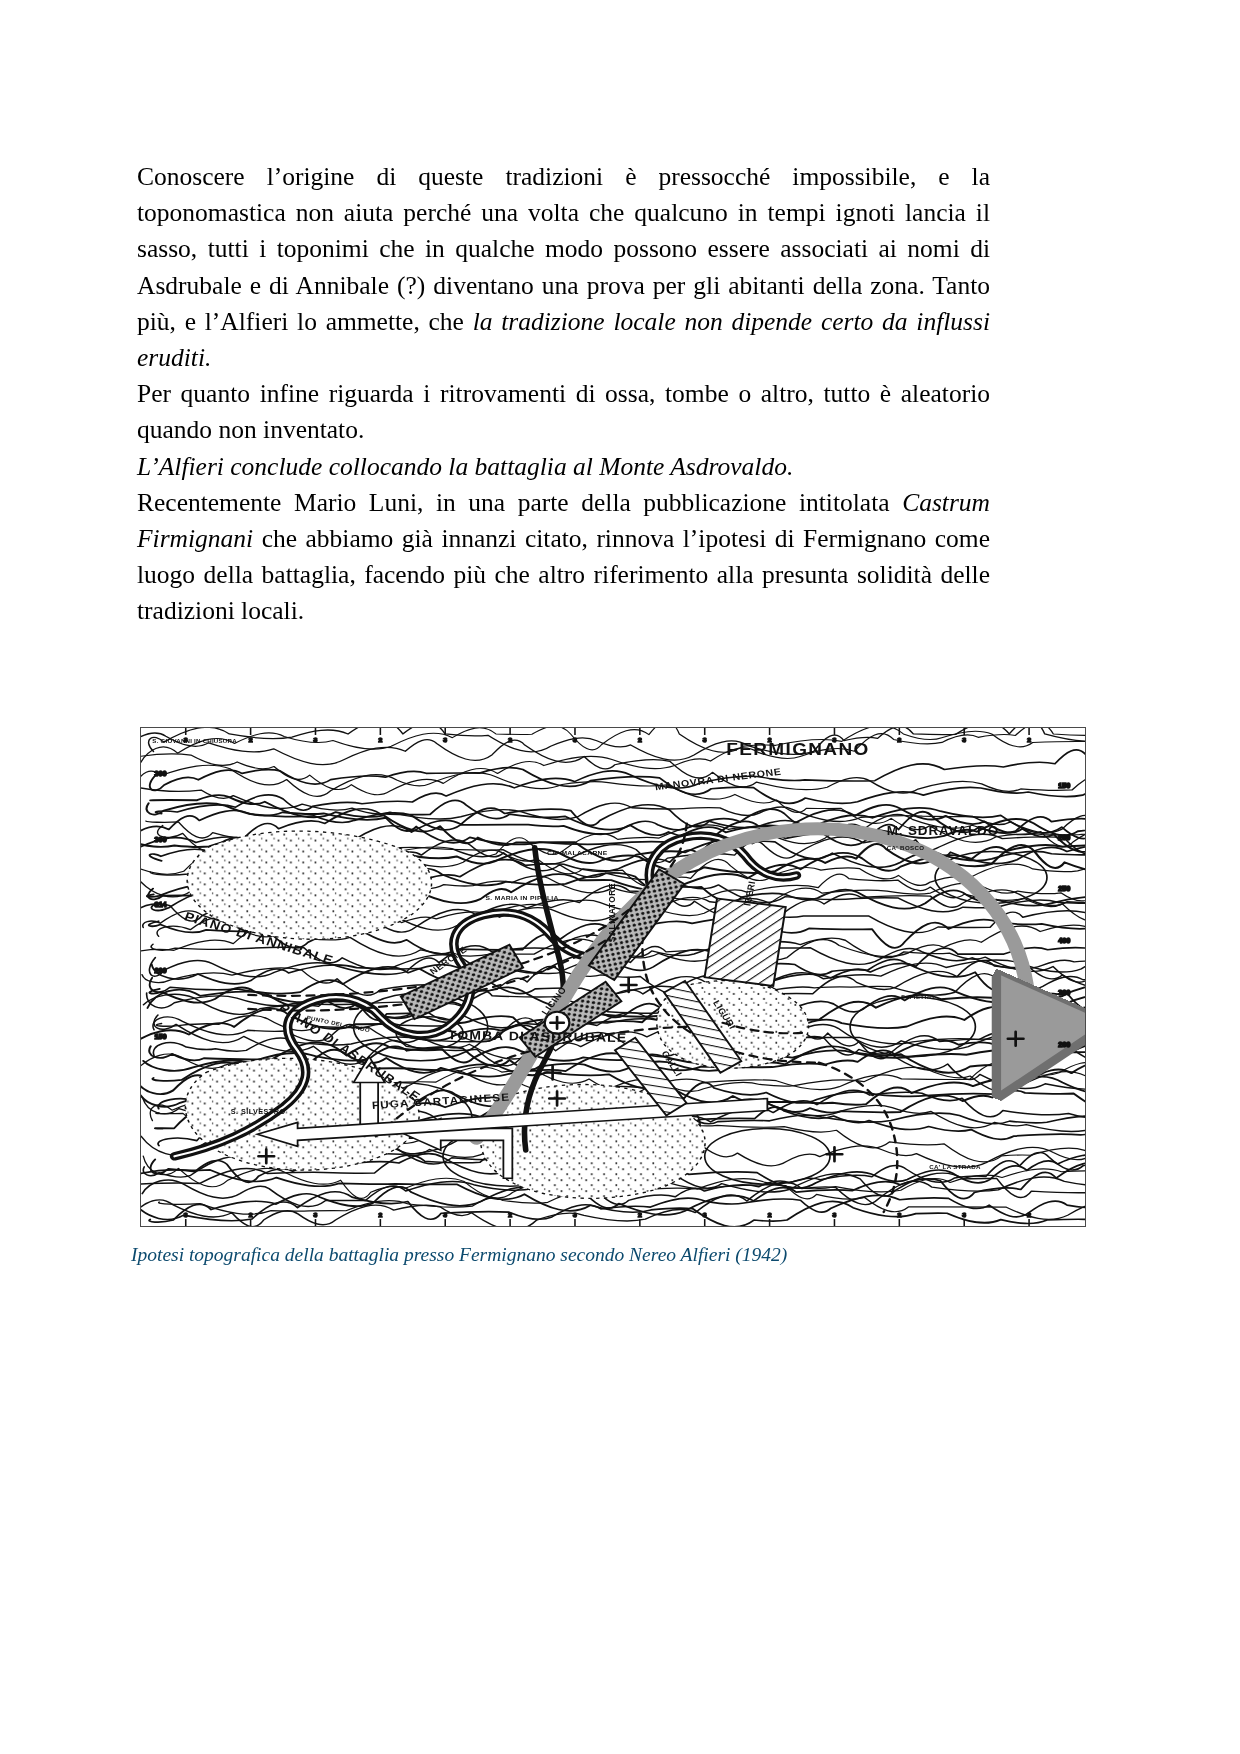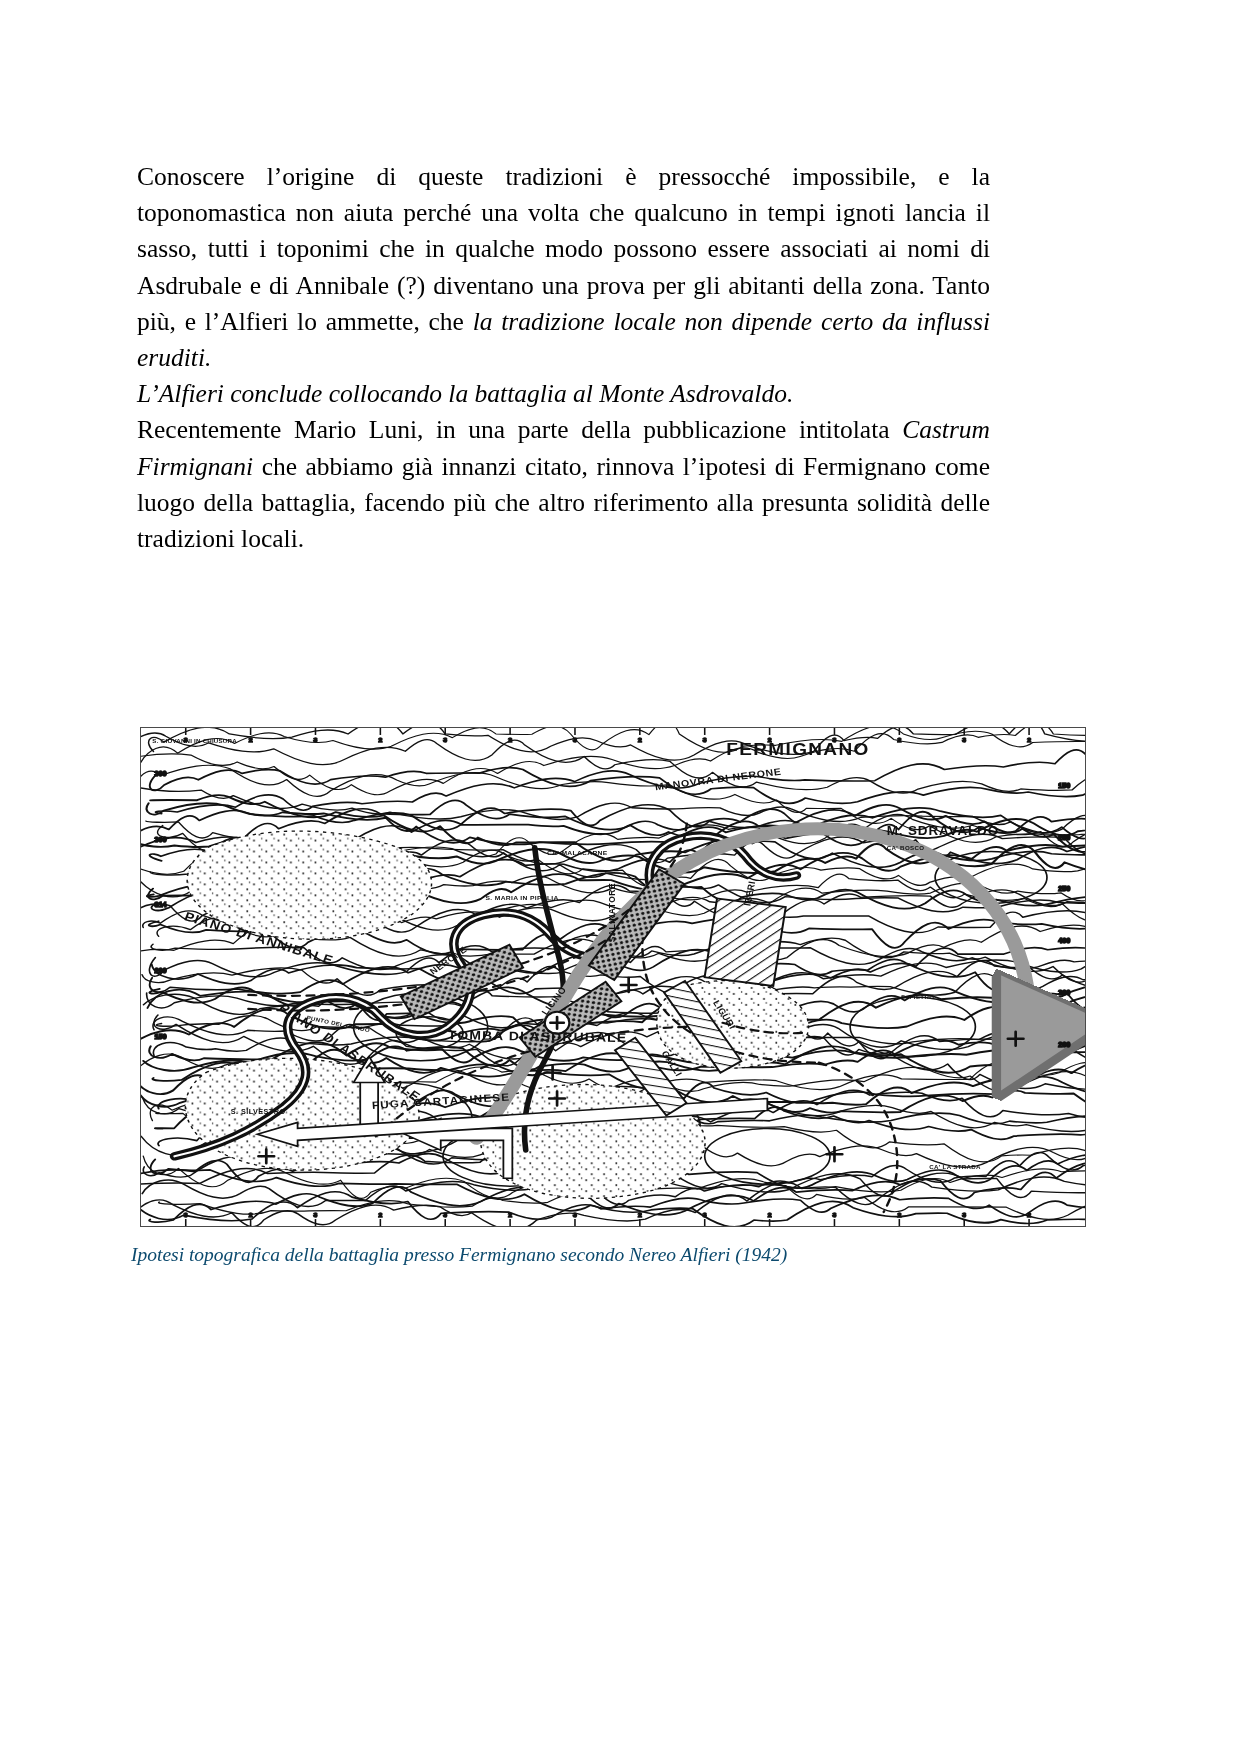--- a/index.html
+++ b/index.html
@@ -31,20 +31,23 @@
   .footer{position:absolute;left:0;top:1400px;width:1240px;height:200px;}
 </style>
 </head>
 <body>
 
 <div class="page">
 
   <div class="textblock">
     <p>
       <span>Conoscere l’origine di queste tradizioni è pressocché impossibile, e la toponomastica non aiuta perché una volta che qualcuno in tempi ignoti lancia il sasso, tutti i toponimi che in qualche modo possono essere associati ai nomi di Asdrubale e di Annibale (?) diventano una prova per gli abitanti della zona. Tanto più, e l’Alfieri lo ammette, che </span><span class="it">la tradizione locale non dipende certo da influssi eruditi.</span>
+    </p>
+    <p>
+      <span>Per quanto infine riguarda i ritrovamenti di ossa, tombe o altro, tutto è aleatorio quando non inventato.</span>
     </p>
     <p class="nojust">
       <span>L’Alfieri conclude collocando la battaglia al Monte Asdrovaldo.</span>
     </p>
     <p>
       <span>Recentemente Mario Luni, in una parte della pubblicazione intitolata </span><span class="it">Castrum Firmignani</span><span> che abbiamo già innanzi citato, rinnova l’ipotesi di Fermignano come luogo della battaglia, facendo più che altro riferimento alla presunta solidità delle tradizioni locali.</span>
     </p>
   </div>
 
   <div class="figure">

